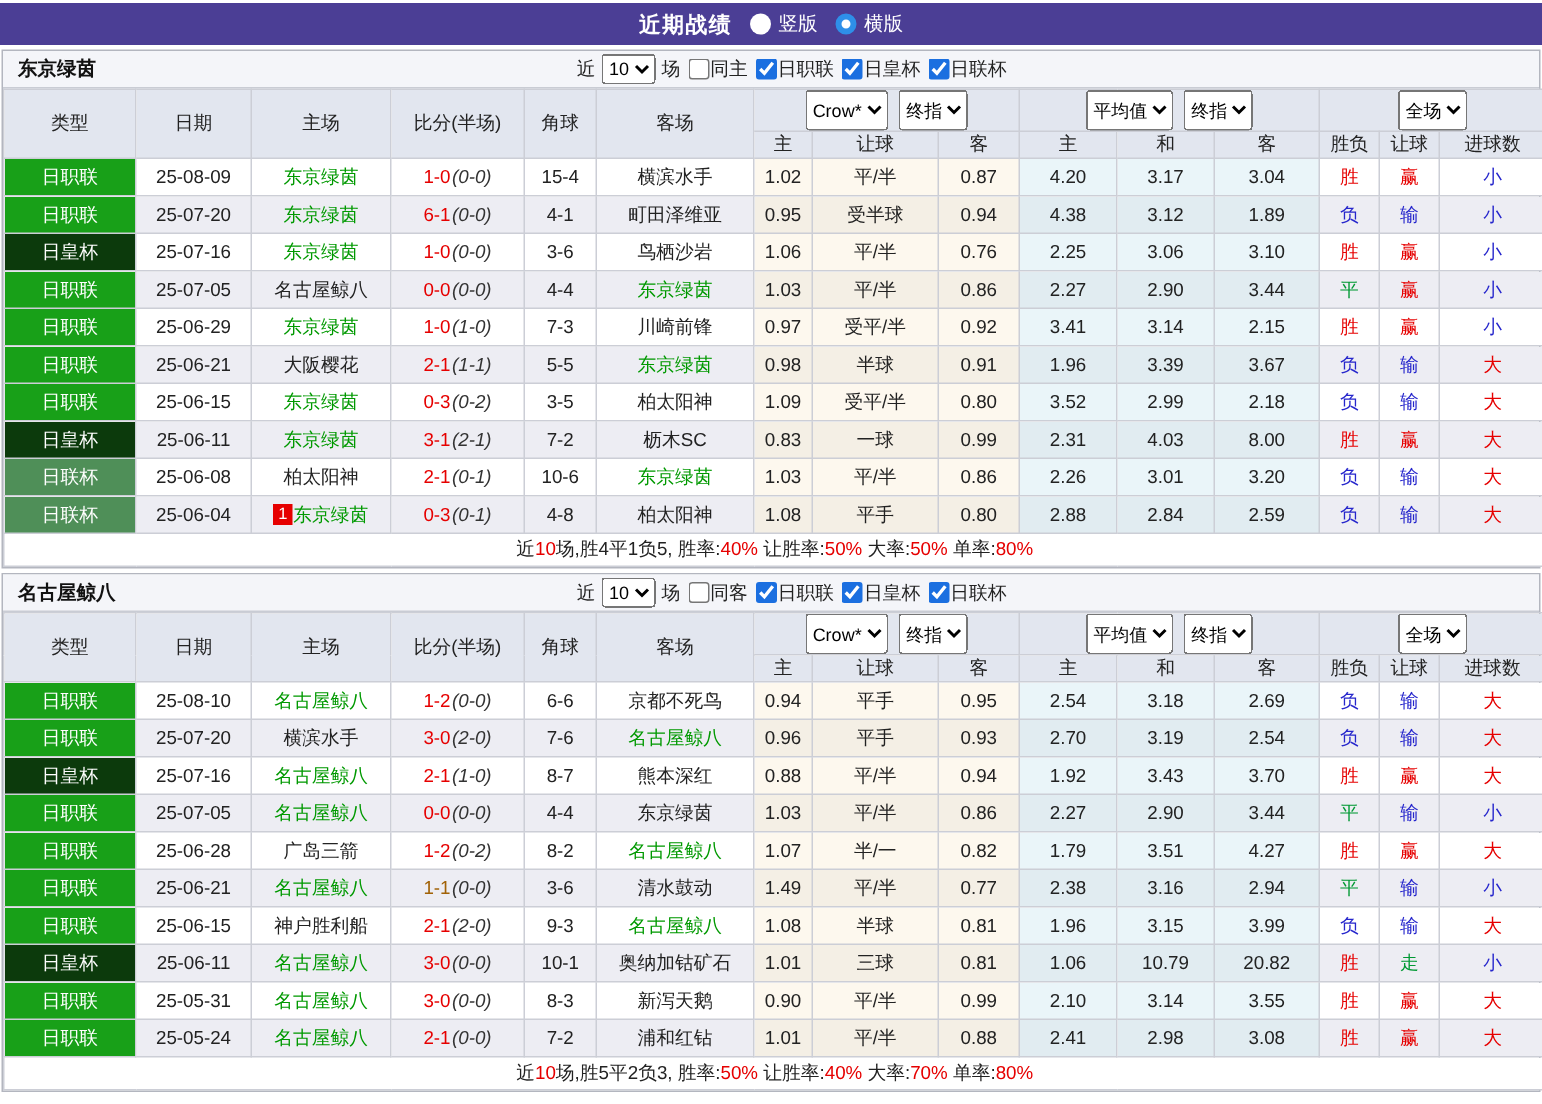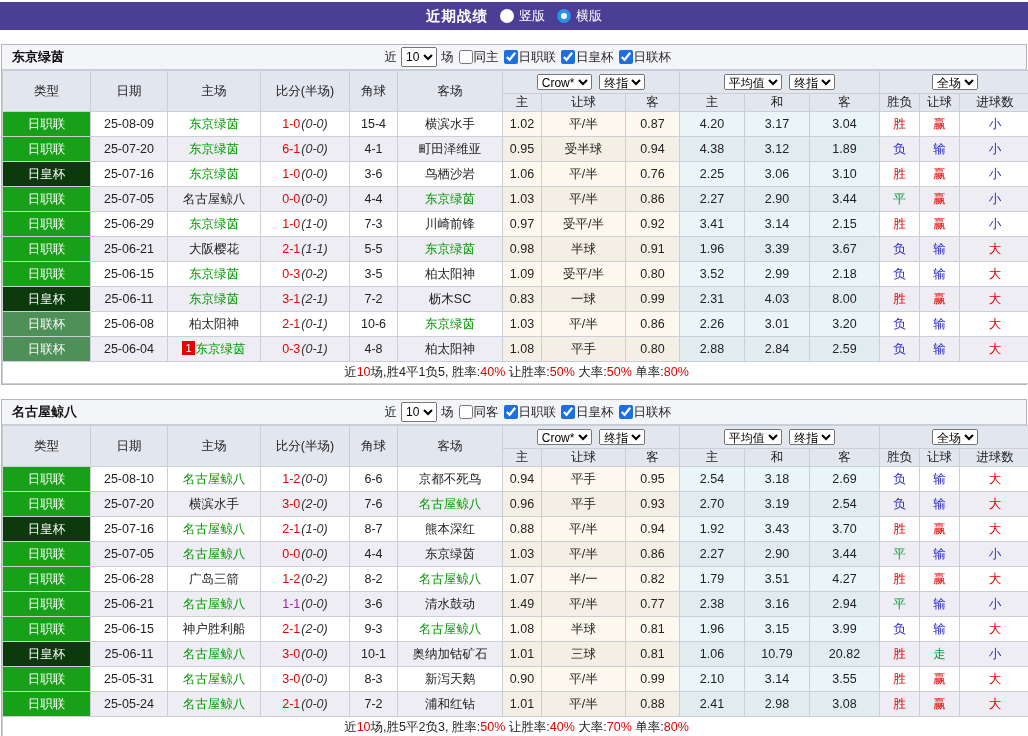--- a/index.html
+++ b/index.html
@@ -8,37 +8,37 @@
 
   
   .topbar { margin-top:2px; height:28px; background:#4b3e95; color:#fff;
     display:flex; align-items:center; justify-content:center; gap:12px; }
   .topbar .title { font-weight:bold; font-size:14.5px; letter-spacing:1px; }
   .radio { display:inline-flex; align-items:center; gap:5px; font-size:13px; cursor:pointer; }
   .rdot { width:14px; height:14px; border-radius:50%; background:#fff; display:inline-block; }
   .radio.sel .rdot { border:4px solid #2e8fe9; background:#fff; }
 
   
-  section.block { margin:14px 1px 0 1px; border:1px solid #b3b6bf; }
+  section.block { margin:3px 1px 0 1px; border:1px solid #b3b6bf; }
   .team-bar { height:25px; background:#f4f5f9; display:flex; align-items:center;
     padding:0 10px; border-bottom:1px solid #c9ccd4; }
   .team-name { font-weight:bold; font-size:13px; color:#111; }
   .filters { margin-left:auto; display:flex; align-items:center; font-size:12.5px;
     padding-right:345px; white-space:nowrap; }
   .filters select { font-size:12px; height:20px; margin:0 4px; }
   .cb { display:inline-flex; align-items:center; margin-left:5px; cursor:pointer; }
   .cb input { width:14px; height:14px; accent-color:#1b6fe0; margin-right:1px; cursor:pointer; }
 
   table { width:100%; border-collapse:collapse; table-layout:fixed; }
   th,td { border:1px solid #ccced6; text-align:center; font-weight:normal;
     overflow:hidden; white-space:nowrap; }
   thead th { background:#e2e6ef; font-size:12.5px; color:#222; }
   tr.h1 th { height:23px; }
   tr.h2 th { height:17px; }
-  thead select { font-size:12px; height:16px; margin:0 2px; }
+  thead select { font-size:12px; height:27px; margin:0 2px; }
   tbody td { height:25px; font-size:12.5px; }
   tr.odd  td { background:#fff; }
   tr.even td { background:#ededf3; }
   td.c-type { color:#fff; }
   tr.odd  td.c-crow { background:#fdf8ee; }
   tr.even td.c-crow { background:#f4efe5; }
   tr.odd  td.c-avg  { background:#eaf5f9; }
   tr.even td.c-avg  { background:#e1ecf1; }
   .ht { color:#333; margin-left:1px;font-style:italic; }
   .badge { display:inline-block; background:#e60000; color:#fff; font-size:11px;
@@ -473,21 +473,21 @@
           <td class="c-avg">3.51</td>
           <td class="c-avg">4.27</td>
           <td class="c-res" style="color: rgb(230, 0, 0);">胜</td>
           <td class="c-res" style="color: rgb(230, 0, 0);">赢</td>
           <td class="c-res" style="color: rgb(230, 0, 0);">大</td>
         </tr>
         <tr class="row even">
           <td class="c-type" style="background: rgb(24, 160, 24);">日职联</td>
           <td class="c-date">25-06-21</td>
           <td class="c-team"><span style="color: rgb(0, 153, 0);">名古屋鲸八</span></td>
-          <td class="c-score"><span class="ft" style="color: #a21caf;">1-1</span><span class="ht">(0-0)</span></td>
+          <td class="c-score"><span class="ft" style="color: #a16207;">1-1</span><span class="ht">(0-0)</span></td>
           <td class="c-corner">3-6</td>
           <td class="c-team"><span>清水鼓动</span></td>
           <td class="c-crow">1.49</td>
           <td class="c-crow">平/半</td>
           <td class="c-crow">0.77</td>
           <td class="c-avg">2.38</td>
           <td class="c-avg">3.16</td>
           <td class="c-avg">2.94</td>
           <td class="c-res" style="color: rgb(0, 153, 51);">平</td>
           <td class="c-res" style="color: rgb(38, 38, 204);">输</td>

